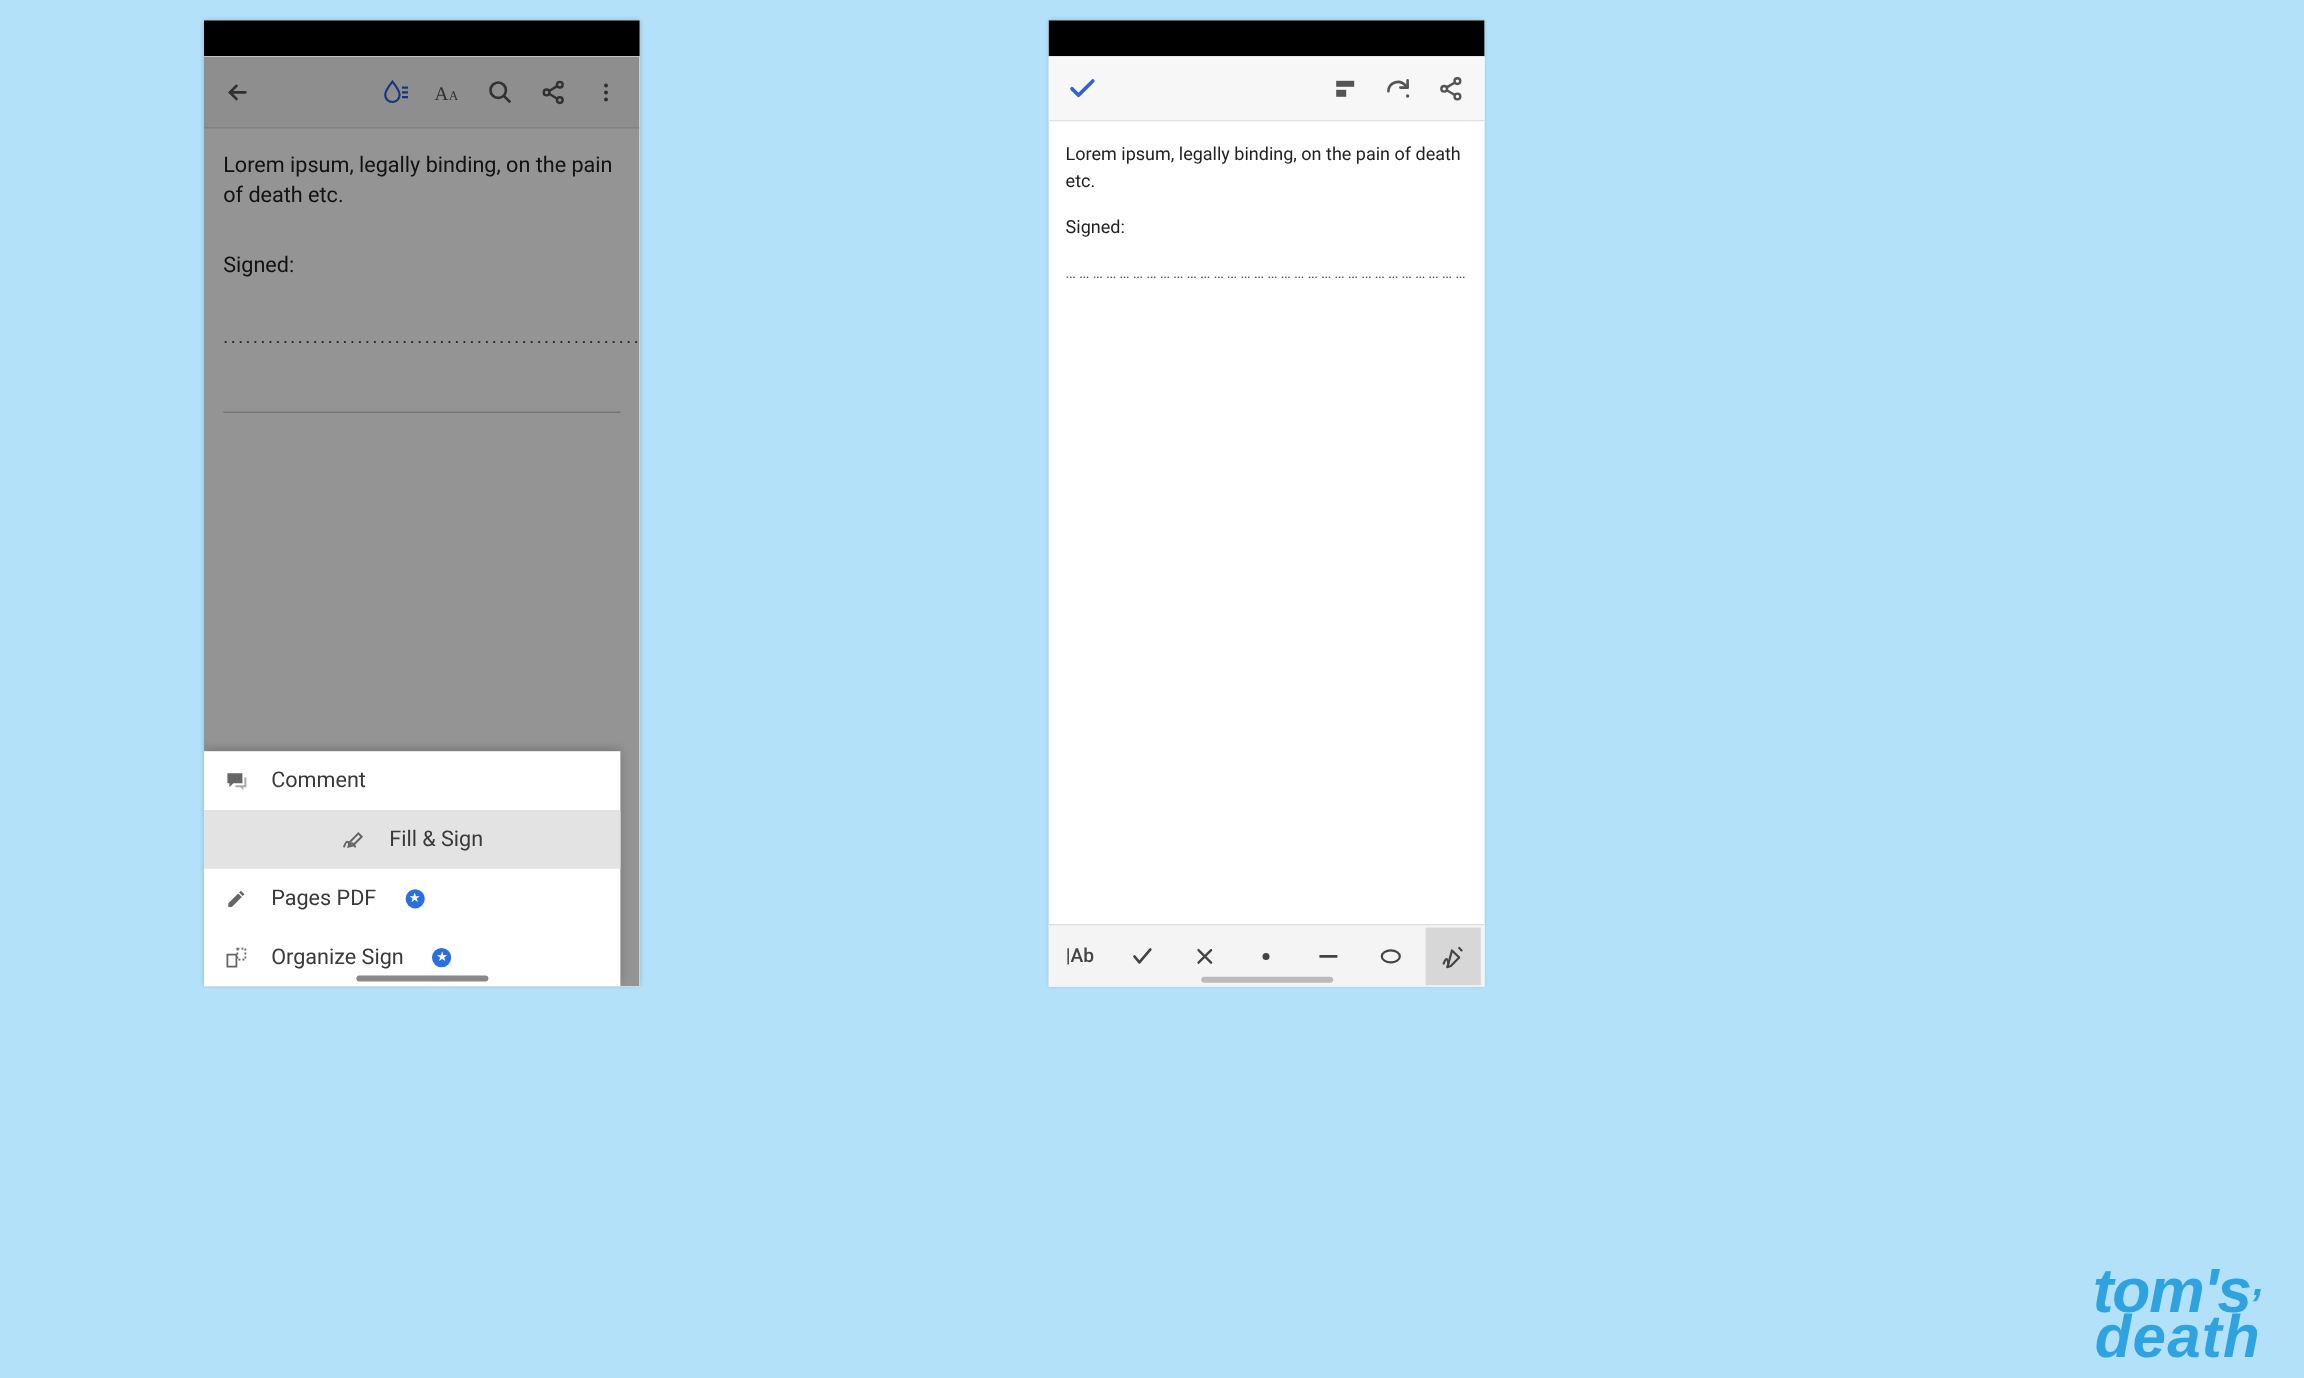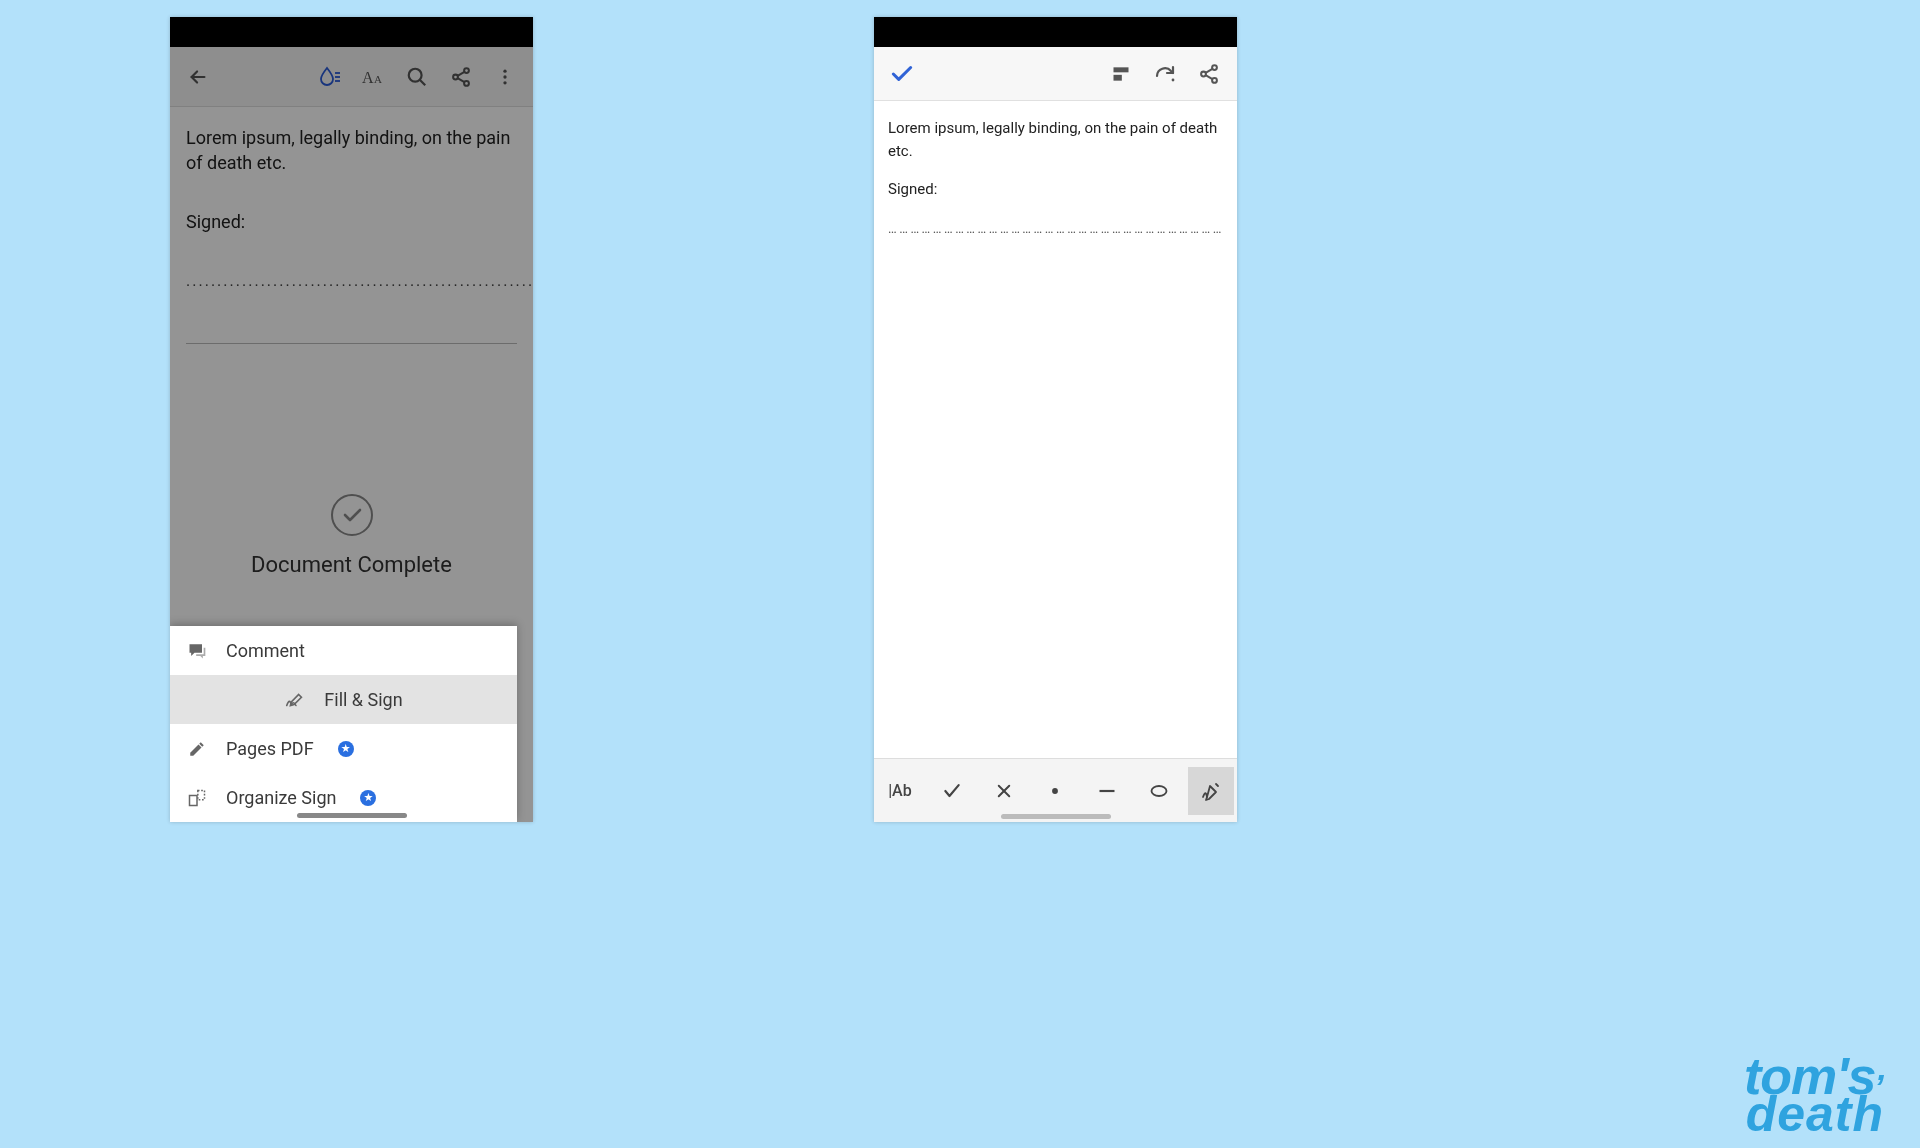--- a/index.html
+++ b/index.html
@@ -52,21 +52,21 @@
   
   .r-body { height: calc(100% - 30px); display:flex; flex-direction:column; background:#fff; }
   .r-toolbar { height:54px; background:#f7f7f7; border-bottom:1px solid #e0e0e0; display:flex; align-items:center; padding:0 6px; }
   .r-toolbar .ic { width:44px; height:44px; display:flex; align-items:center; justify-content:center; color:#555; }
   .r-toolbar .ic.blue { color:#3063d6; }
   .r-toolbar .sp { flex:1; }
   .r-doc { flex:1; padding:16px 14px; font-size:15px; color:#222; line-height:1.5; overflow:hidden; }
   .r-doc .signed { margin-top:16px; }
   .r-doc .dotline { margin-top:18px; letter-spacing:2.5px; color:#555; font-size:13px; white-space:nowrap; overflow:hidden; }
   .r-bottom {
-    height:64px; background:#f4f4f4; border-top:1px solid #ddd;
+    height:52px; background:#f4f4f4; border-top:1px solid #ddd;
     display:flex; align-items:center; justify-content:space-around;
     position:relative;
   }
   .r-bottom .tb { width:46px; height:48px; display:flex; align-items:center; justify-content:center; color:#444; }
   .r-bottom .tb.sel { background:#d7d7d7; }
   .r-nav-pill { position:absolute; bottom:3px; left:50%; transform:translateX(-50%); width:110px; height:5px; background:#bbb; border-radius:4px;}
   
   .watermark {
     position:absolute; right:36px; bottom:14px; text-align:left;
     font-family: Arial, sans-serif; color:#2fa3df; line-height:.8;
@@ -128,28 +128,20 @@
             <circle cx="12" cy="19" r="2"></circle>
           </svg>
       </div>
     </div>
 
     <div class="doc">
       <div>Lorem ipsum, legally binding, on the pain of death etc.</div>
       <div class="signed">Signed:</div>
       <div class="dots">........................................................................................................................…</div>
       <hr>
-      <div class="completion">
-        <div class="circ">
-          <svg width="24" height="24" viewBox="0 0 24 24" fill="none" stroke="#888" stroke-width="2.6" stroke-linecap="round" stroke-linejoin="round">
-              <polyline points="5 12 10 17 20 7"></polyline>
-            </svg>
-        </div>
-        <div class="lbl">Document Complete</div>
-      </div>
     </div>
 
     <div class="l-dim"></div>
 
     <div class="sheet">
       <div class="row">
         <span class="ric">
           <svg width="20" height="20" viewBox="0 0 24 24" fill="currentColor">
               <path d="M3 4h15v10H9l-4 4v-4H3z"></path>
               <path d="M20 8h2v10h-3v3l-3-3h-5v-2h9z" opacity=".55"></path>

